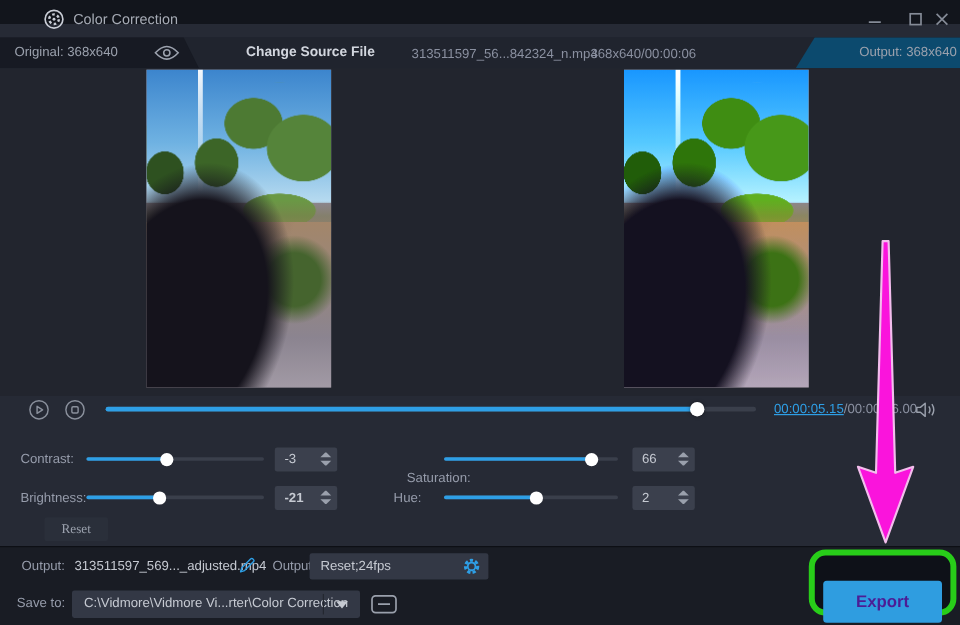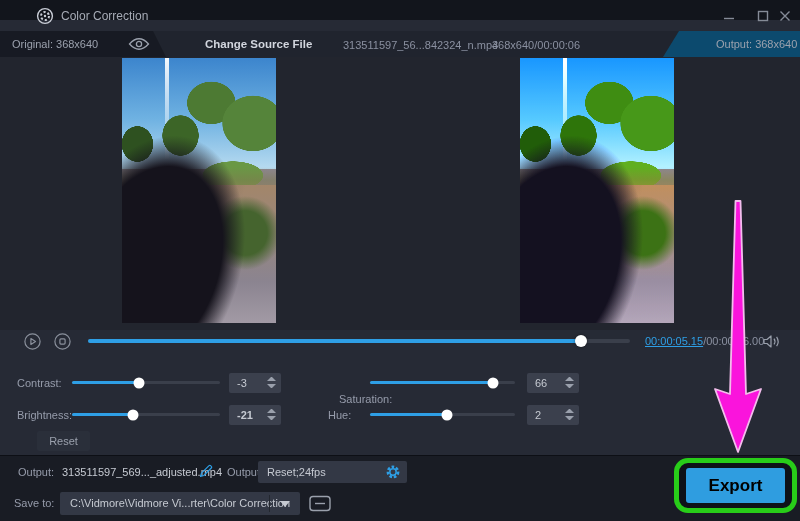--- a/index.html
+++ b/index.html
@@ -64,35 +64,35 @@
   .adj-track { height:3px; background:#3a3f4b; border-radius:2px; cursor:pointer; }
   .adj-fill  { position:absolute; left:0; top:0; height:100%; background:#2e9fe6; border-radius:2px; }
   .adj-thumb { position:absolute; top:50%; width:11px; height:11px; background:#fff; border-radius:50%;
                transform:translate(-50%,-50%); cursor:pointer; }
   .valbox { width:52px; height:20px; background:#3b404d; border-radius:2px; color:#c6cad2; }
   .valbox .val { position:absolute; left:8px; top:4px; }
   .spin { position:absolute; right:5px; width:9px; cursor:pointer; }
   .spin-up   { top:4px;  border-left:4px solid transparent; border-right:4px solid transparent; border-bottom:4px solid #9aa0ac; }
   .spin-down { top:11px; border-left:4px solid transparent; border-right:4px solid transparent; border-top:4px solid #9aa0ac; }
   .reset-btn { left:37px; top:431px; width:53px; height:20px; background:#2a2f3a; border-radius:2px;
-               color:#9ba1ad; text-align:center; line-height:20px; cursor:pointer; }
+               color:#9ba1ad; text-align:center; line-height:20px; cursor:pointer;font-family:Liberation Serif, serif; }
   
   .bottombar { left:0; top:455px; width:800px; height:66px; background:#191c24; border-top:1px solid #0d0f15; }
   .bb-label { color:#969cab; }
   .bb-value { color:#c6cad2; }
   .fmt-box { left:258px; top:5px; width:149px; height:22px; background:#333845; border-radius:2px; cursor:pointer; }
   .path-box { left:60px; top:36px; width:240px; height:23px; background:#333845; border-radius:2px; cursor:pointer; }
   .path-divider { position:absolute; right:30px; top:3px; width:1px; height:17px; background:#23272f; }
   .dd-arrow { position:absolute; right:10px; top:9px; border-left:5px solid transparent; border-right:5px solid transparent;
               border-top:6px solid #c6cad2; }
   
   .green-box { left:674px; top:458px; width:123px; height:55px; border:5px solid #28cd19; border-radius:14px;
                background:#0e1118; z-index:15; }
-  .export-btn { position:absolute; left:7px; top:5px; width:99px; height:35px; background:#2f9de0; border-radius:3px;
-                color:#000000; font-size:17px; font-weight:bold; text-align:center; line-height:35px; cursor:pointer; }
+  .export-btn { position:absolute; left:7px; top:21px; width:99px; height:35px; background:#2f9de0; border-radius:3px;
+                color:#4c1d95; font-size:14px; font-weight:bold; text-align:center; line-height:35px; cursor:pointer; }
   .arrow-svg { left:705px; top:200px; z-index:20; pointer-events:none; }
 </style>
 </head>
 <body>
 
 <div class="window">
 
   <div class="abs titlebar">
     <span class="abs" style="left:36px;top:7px;">
       <svg width="18" height="18" viewBox="0 0 18 18">

